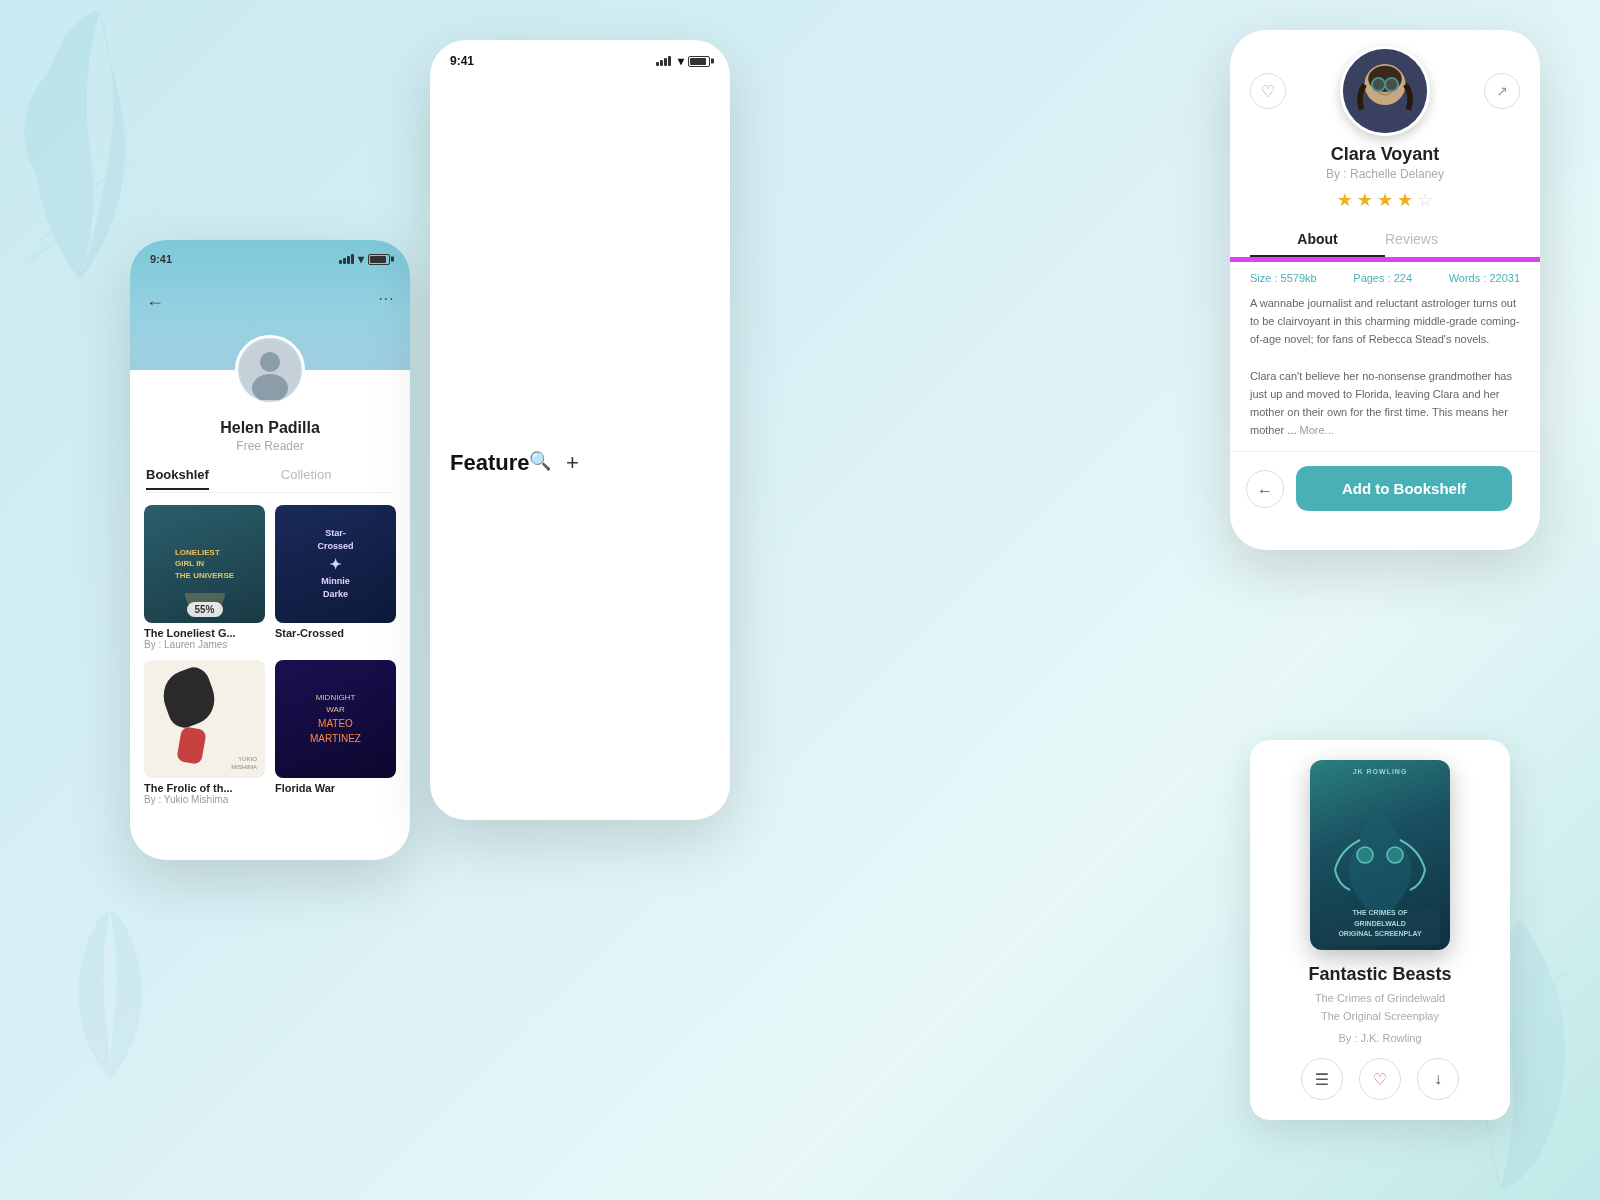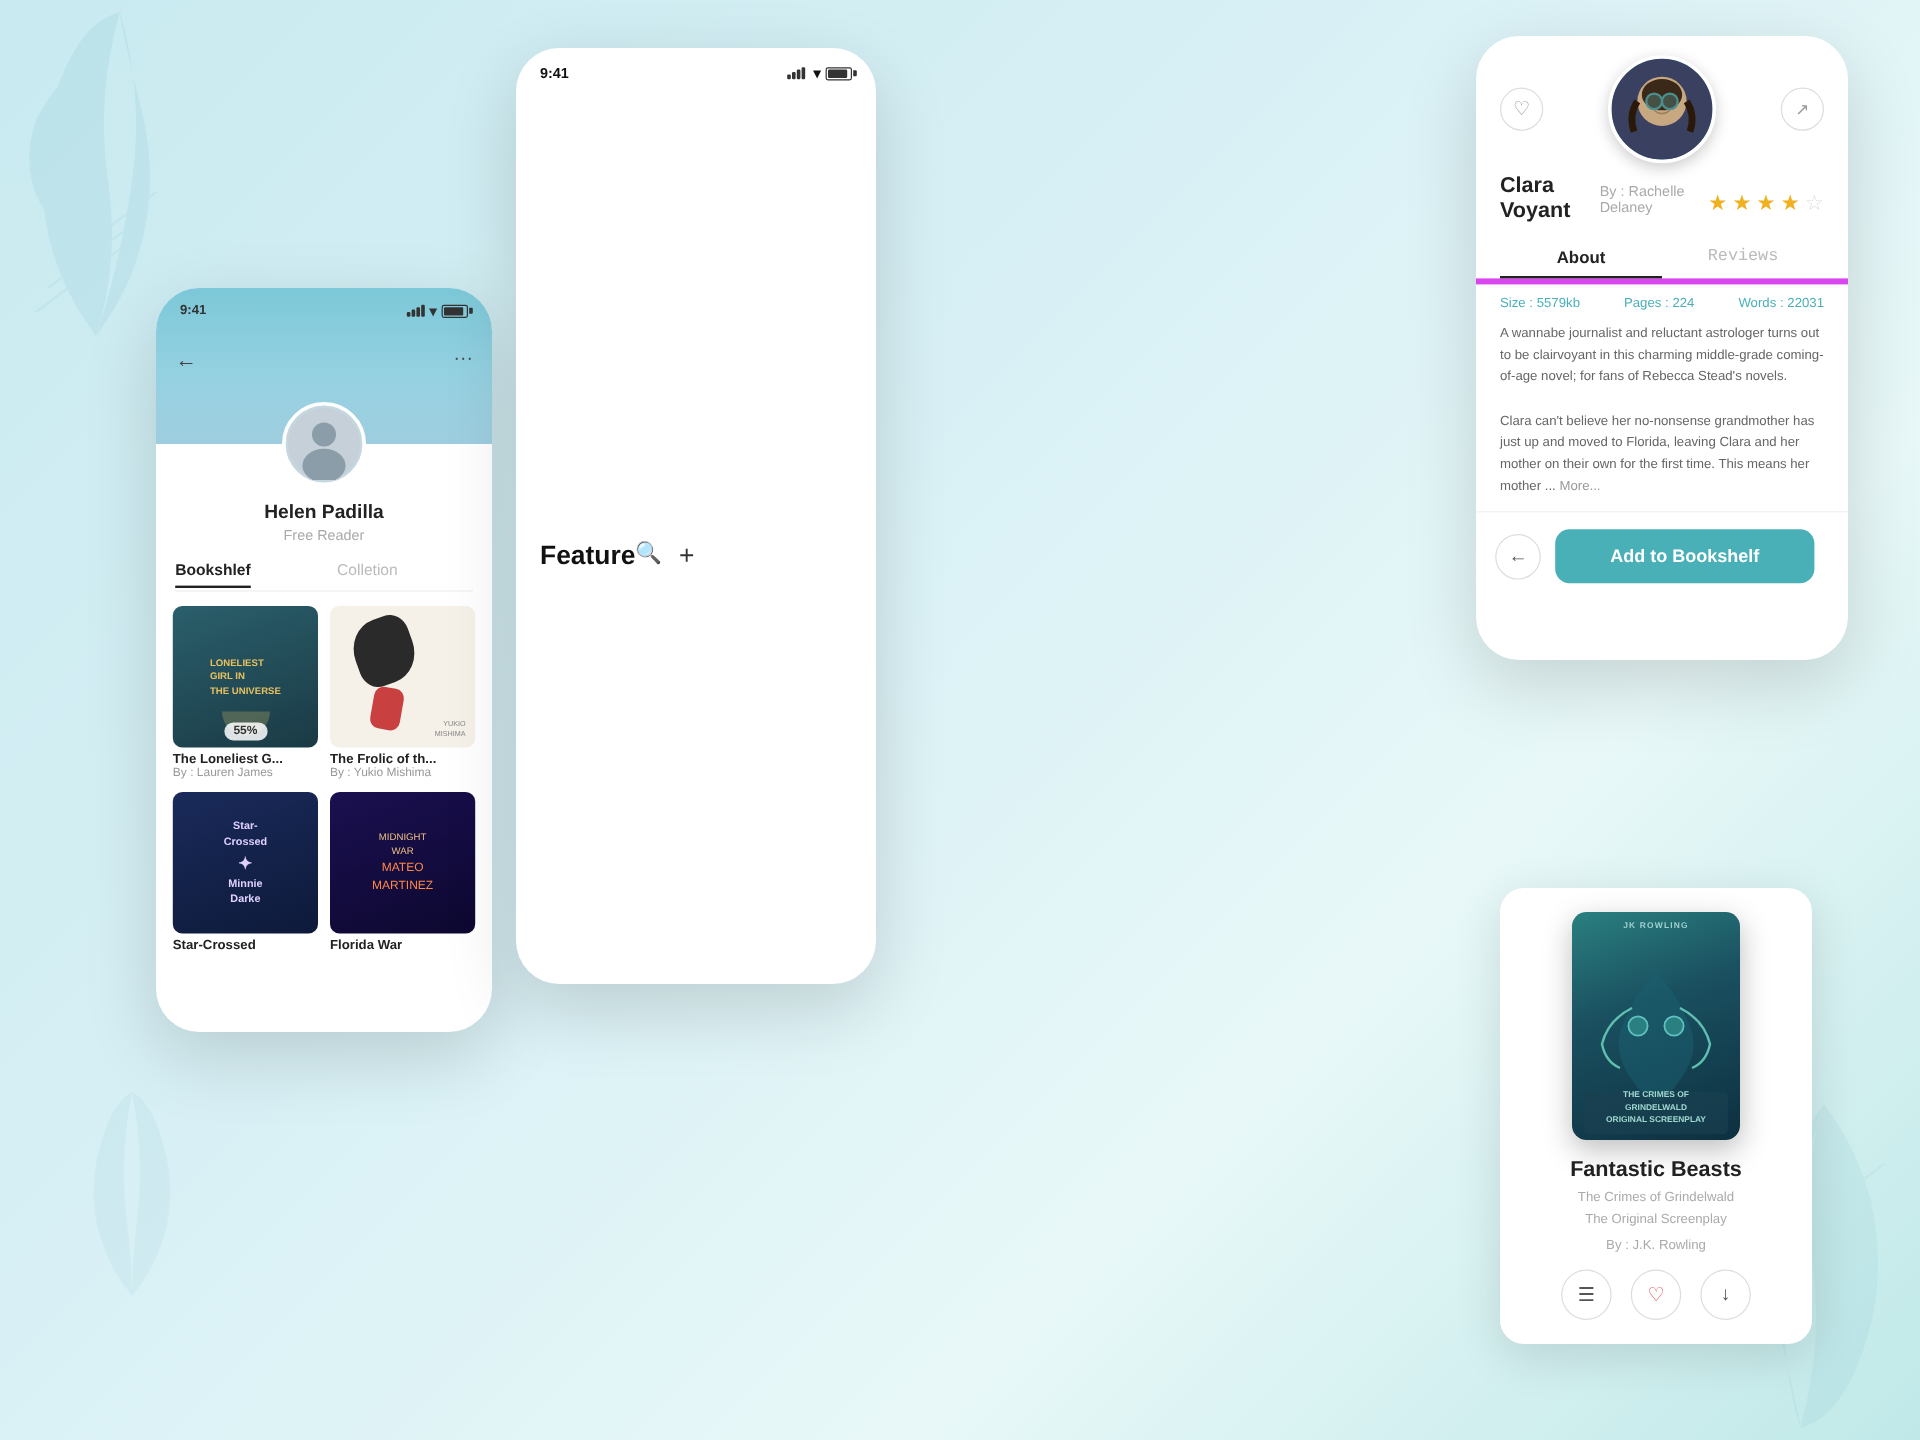--- a/index.html
+++ b/index.html
@@ -240,36 +240,36 @@
           <div style="text-align:left; color:#e8c060; font-size:8px; font-weight:700; line-height:1.4; padding:4px;">LONELIEST<br>GIRL IN<br>THE UNIVERSE</div>
 
           <div style="position:absolute; bottom:10px; left:50%; transform:translateX(-50%); width:40px; height:20px; border-radius:0 0 20px 20px; background:rgba(200,180,100,0.3);"></div>
           <div class="progress-badge">55%</div>
         </div>
         <div style="font-size:11px; font-weight:600; color:#222; margin-top:4px;">The Loneliest G...</div>
         <div style="font-size:10px; color:#999;">By : Lauren James</div>
       </div>
 
       <div style="cursor:pointer;">
+        <div style="width:100%; height:118px; border-radius:8px; background:linear-gradient(160deg,#1a2a5a 0%,#0d1a3a 100%); display:flex; align-items:center; justify-content:center; overflow:hidden;">
+          <div style="text-align:center; color:#e0d0ff; font-size:9px; font-weight:700; line-height:1.5; padding:6px;">Star-<br>Crossed<br><span style="font-size:14px;">✦</span><br>Minnie<br>Darke</div>
+        </div>
+        <div style="font-size:11px; font-weight:600; color:#222; margin-top:4px;">Star-Crossed</div>
+        <div style="font-size:10px; color:#999;"></div>
+      </div>
+
+      <div style="cursor:pointer;">
         <div style="width:100%; height:118px; border-radius:8px; background:#f5f0e8; position:relative; overflow:hidden; display:flex; align-items:center; justify-content:center;">
 
           <div style="width:50px; height:55px; background:#2a2a2a; border-radius:50% 30% 50% 30%; transform:rotate(-20deg); position:absolute; top:10px; left:20px;"></div>
           <div style="width:25px; height:35px; background:#c84040; border-radius:8px; position:absolute; bottom:15px; left:35px; transform:rotate(10deg);"></div>
           <div style="font-size:6px; color:#888; position:absolute; bottom:6px; right:8px; text-align:right; line-height:1.3;">YUKIO<br>MISHIMA</div>
         </div>
         <div style="font-size:11px; font-weight:600; color:#222; margin-top:4px;">The Frolic of th...</div>
         <div style="font-size:10px; color:#999;">By : Yukio Mishima</div>
-      </div>
-
-      <div style="cursor:pointer;">
-        <div style="width:100%; height:118px; border-radius:8px; background:linear-gradient(160deg,#1a2a5a 0%,#0d1a3a 100%); display:flex; align-items:center; justify-content:center; overflow:hidden;">
-          <div style="text-align:center; color:#e0d0ff; font-size:9px; font-weight:700; line-height:1.5; padding:6px;">Star-<br>Crossed<br><span style="font-size:14px;">✦</span><br>Minnie<br>Darke</div>
-        </div>
-        <div style="font-size:11px; font-weight:600; color:#222; margin-top:4px;">Star-Crossed</div>
-        <div style="font-size:10px; color:#999;"></div>
       </div>
 
       <div style="cursor:pointer;">
         <div style="width:100%; height:118px; border-radius:8px; background:linear-gradient(160deg,#1a1050 0%,#0d0830 100%); display:flex; align-items:center; justify-content:center; overflow:hidden;">
           <div style="text-align:center; color:#f0c080; font-size:8px; font-weight:400; line-height:1.5; padding:6px;">MIDNIGHT<br>WAR<br><span style="font-size:10px; color:#ff8844;">MATEO</span><br><span style="font-size:10px; color:#ff8844;">MARTINEZ</span></div>
         </div>
         <div style="font-size:11px; font-weight:600; color:#222; margin-top:4px;">Florida War</div>
         <div style="font-size:10px; color:#999;"></div>
       </div>
     </div>
@@ -320,36 +320,36 @@
         <circle cx="38" cy="38" r="7" stroke="#4a9090" stroke-width="2" fill="rgba(100,180,180,0.3)"></circle>
         <circle cx="52" cy="38" r="7" stroke="#4a9090" stroke-width="2" fill="rgba(100,180,180,0.3)"></circle>
         <line x1="45" y1="38" x2="45" y2="38" stroke="#4a9090" stroke-width="1.5"></line>
 
         <path d="M38,46 Q45,52 52,46" stroke="#a08060" stroke-width="1.5" fill="none"></path>
       </svg>
     </div>
     <div style="width:36px; height:36px; border-radius:50%; border:1.5px solid #ddd; display:flex; align-items:center; justify-content:center; font-size:14px; cursor:pointer; color:#999;">↗</div>
   </div>
 
-  <div style="display:flex; align-items:center; padding:0 20px;">
+  <div style="display:flex; flex-direction:column; align-items:center; padding:0 20px;">
     <div style="font-size:18px; font-weight:700; color:#222;">Clara Voyant</div>
     <div style="font-size:12px; color:#aaa; margin-top:2px;">By : Rachelle Delaney</div>
 
     <div style="display:flex; gap:4px; margin-top:8px;">
       <span class="star filled">★</span>
       <span class="star filled">★</span>
       <span class="star filled">★</span>
       <span class="star filled">★</span>
       <span class="star empty">☆</span>
     </div>
   </div>
 
   <div style="display:flex; border-bottom:5px solid #d946ef; margin-top:12px; padding:0 20px;">
     <div style="flex:1; text-align:center; padding:8px 0; font-size:14px; font-weight:600; color:#222; border-bottom:2px solid #222; cursor:pointer;">About</div>
-    <div style="flex:1; text-align:center; padding:8px 0; font-size:14px; font-weight:400; color:#bbb; cursor:pointer;font-family:Liberation Mono, monospace;">Reviews</div>
+    <div style="flex:1; padding:8px 0; font-size:14px; font-weight:400; color:#bbb; cursor:pointer;">Reviews</div>
   </div>
 
   <div style="display:flex; justify-content:space-between; padding:10px 20px;">
     <span style="font-size:11px; color:#4ab0b8; font-weight:500;">Size : 5579kb</span>
     <span style="font-size:11px; color:#4ab0b8; font-weight:500;">Pages : 224</span>
     <span style="font-size:11px; color:#4ab0b8; font-weight:500;">Words : 22031</span>
   </div>
 
   <div style="padding:0 20px; font-size:11px; color:#666; line-height:1.65;">
     A wannabe journalist and reluctant astrologer turns out to be clairvoyant in this charming middle-grade coming-of-age novel; for fans of Rebecca Stead's novels.<br><br>

